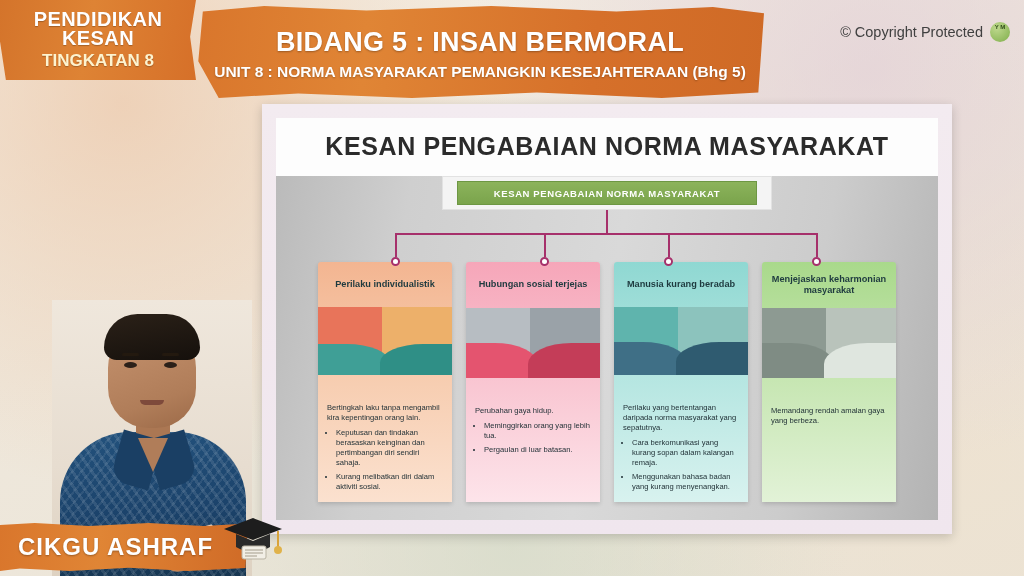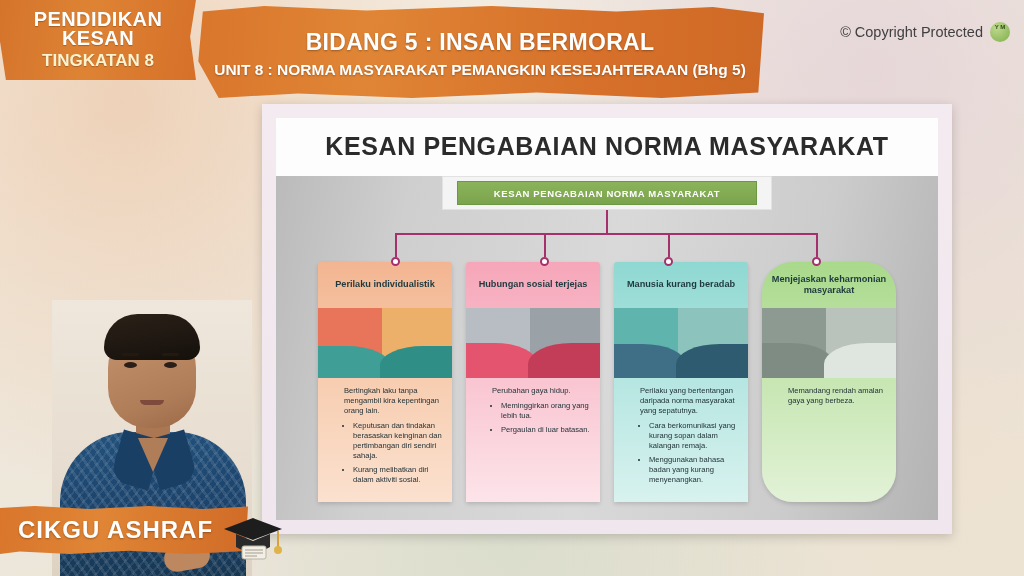--- a/index.html
+++ b/index.html
@@ -41,21 +41,21 @@
   
   #banner {
     position: absolute; left: 196px; top: 6px; width: 568px; height: 92px;
     background: linear-gradient(95deg,#d9762c 0%, #e08535 30%, #d6702a 70%, #cf6a26 100%);
     clip-path: polygon(1.2% 6%, 12% 0%, 30% 5%, 52% 0%, 74% 6%, 91% 1%, 100% 8%, 99% 94%, 82% 100%, 60% 94%, 38% 100%, 18% 95%, 4% 100%, 0.4% 60%);
     box-shadow: 0 2px 6px rgba(0,0,0,0.18);
     display: flex; flex-direction: column; align-items: center; justify-content: center;
     padding-top: 4px;
   }
   #banner .bt {
-    color: #fff; font-weight: bold; font-size: 23px; letter-spacing: .3px;
+    color: #fff; font-weight: bold; font-size: 27px; letter-spacing: .3px;
     text-shadow: 0 1px 2px rgba(0,0,0,.3);
   }
   #banner .bs {
     color: #fff; font-weight: bold; font-size: 15.5px; margin-top: 4px; text-align: center;
     line-height: 20px; text-shadow: 0 1px 2px rgba(0,0,0,.28);
   }
 
   
   #copyright {
     position: absolute; right: 14px; top: 22px;
@@ -132,21 +132,21 @@
   }
   .col-head {
     height: 46px; display: flex; align-items: center; justify-content: center;
     padding: 0 8px; text-align: center;
   }
   .col-head span {
     font-size: 9.2px; font-weight: bold; color: #1e3a3f; line-height: 11.5px;
   }
   .col-art { height: 70px; position: relative; overflow: hidden; }
   .col-art .s1, .col-art .s2, .col-art .s3, .col-art .s4 { position: absolute; }
-  .col-body { flex: 1; padding: 8px 9px 6px 26px; }
+  .col-body { flex: 1; padding: 8px 9px 6px 9px; margin-top: 20px; }
   .col-body .lead {
     font-size: 7.6px; line-height: 10px; color: #1d2d33; margin-bottom: 5px;
   }
   .col-body ul { margin: 0 0 0 9px; padding: 0; }
   .col-body li {
     font-size: 7.6px; line-height: 10px; color: #1d2d33; margin-bottom: 4px;
   }
 
   
   #presenter {
@@ -207,21 +207,21 @@
     position: absolute; left: 112px; top: 244px; width: 46px; height: 26px;
     border-radius: 16px; background: #bd8760; transform: rotate(-10deg);
   }
   #presenter .pen {
     position: absolute; left: 104px; top: 232px; width: 58px; height: 5px;
     background: #f0efe9; transform: rotate(-16deg); border-radius: 2px;
   }
 
   
   #namebar {
-    position: absolute; left: 0; bottom: 22px; width: 248px; height: 48px;
+    position: absolute; left: 0; bottom: 5px; width: 248px; height: 48px;
     background: linear-gradient(95deg,#d9762c 0%, #e08535 40%, #d06b27 100%);
     clip-path: polygon(0 4%, 14% 0, 36% 6%, 60% 0, 82% 6%, 100% 1%, 99% 94%, 76% 100%, 52% 93%, 28% 100%, 8% 95%, 0 100%);
     display: flex; align-items: center;
     box-shadow: 0 2px 6px rgba(0,0,0,0.2);
   }
   #namebar .nm {
     color: #fff; font-weight: bold; font-size: 24px; letter-spacing: 1px;
     margin-left: 18px; text-shadow: 0 1px 2px rgba(0,0,0,.3);
   }
   #grad-icon {
@@ -315,21 +315,21 @@
         </div>
         <div class="col-body">
           <div class="lead">Perilaku yang bertentangan daripada norma masyarakat yang sepatutnya.</div>
           <ul>
             <li>Cara berkomunikasi yang kurang sopan dalam kalangan remaja.</li>
             <li>Menggunakan bahasa badan yang kurang menyenangkan.</li>
           </ul>
         </div>
       </div>
 
-      <div class="col" style="background:linear-gradient(180deg,#a9d98b 0%,#c2e4ac 40%,#e2f2d7 100%);border-radius:31px;">
+      <div class="col" style="background:linear-gradient(180deg,#a9d98b 0%,#c2e4ac 40%,#e2f2d7 100%);">
         <div class="col-head">
           <span>Menjejaskan keharmonian masyarakat</span>
         </div>
         <div class="col-art">
           <div class="s1" style="left:0;top:0;width:52%;height:100%;background:#8d9a92;"></div>
           <div class="s2" style="right:0;top:0;width:52%;height:100%;background:#b9c3bb;"></div>
           <div class="s3" style="left:0;bottom:0;width:54%;height:50%;background:#7f8c84;border-radius:0 60% 0 0;"></div>
           <div class="s4" style="right:0;bottom:0;width:54%;height:50%;background:#dfe6df;border-radius:60% 0 0 0;"></div>
         </div>
         <div class="col-body">

